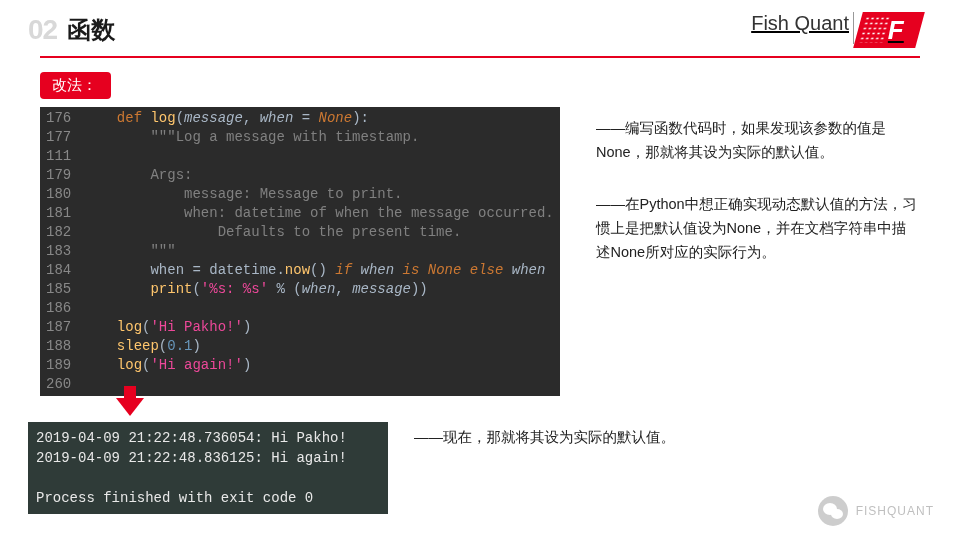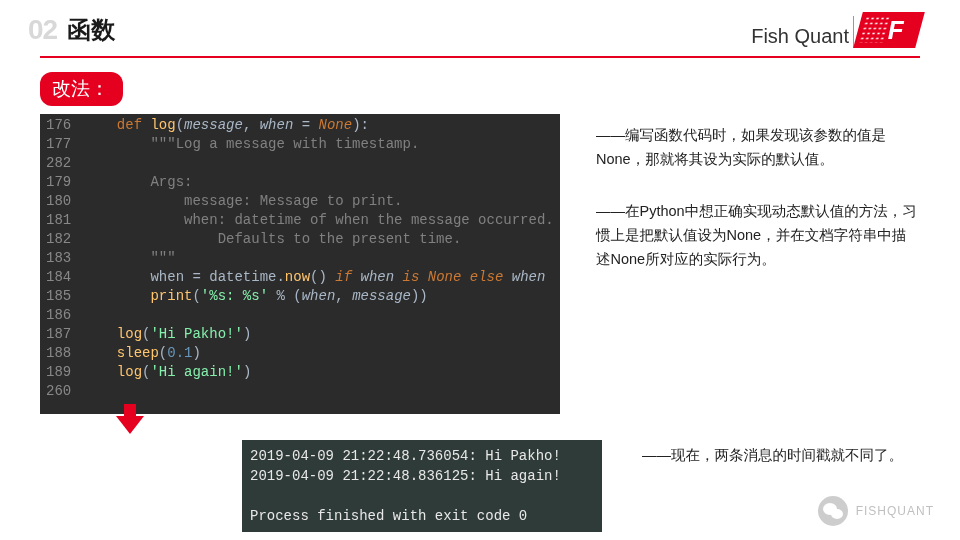--- a/index.html
+++ b/index.html
@@ -1,56 +1,56 @@
 <!DOCTYPE html>
 <html><head>
 <meta charset="utf-8">
 <style>
   * { margin: 0; padding: 0; box-sizing: border-box; }
   body { width: 960px; height: 540px; background: #fff; font-family: "Microsoft YaHei", Arial, sans-serif; position: relative; overflow: hidden; }
 
   .header { display: flex; align-items: center; padding: 12px 40px 8px 28px; }
   .chapter-num { font-size: 28px; font-weight: bold; color: #d8d8d8; letter-spacing: -1px; }
   .chapter-title { font-size: 24px; font-weight: bold; color: #1a1a1a; margin-left: 10px; }
-  .header-right { margin-left: auto; display: flex; align-items: flex-end; gap: 4px; }
+  .header-right { margin-left: auto; display: flex; align-items: flex-start; gap: 4px; text-decoration: underline; }
   .brand-name { font-size: 20px; color: #333; font-weight: 500; }
   .brand-sep { width: 1px; height: 32px; background: #999; }
   .logo { width: 62px; height: 36px; background: #e6001f; transform: skewX(-15deg); display: flex; align-items: center; justify-content: center; position: relative; }
   .logo::before { content: ""; position: absolute; left: 4px; top: 4px; width: 40%; height: 75%; background-image: radial-gradient(circle, #fff 1px, transparent 1.2px); background-size: 5px 5px; }
   .logo span { color: #fff; font-style: italic; font-weight: bold; font-size: 26px; transform: skewX(15deg); margin-left: 14px; }
 
   .red-rule { height: 2px; background: #e6001f; margin: 0 40px 14px 40px; }
 
-  .tag { display: inline-block; background: #e6001f; color: #fff; padding: 4px 14px 4px 12px; border-radius: 12px; font-size: 19px; margin-left: 40px; margin-bottom: 8px; }
+  .tag { display: inline-block; background: #e6001f; color: #fff; padding: 4px 14px 4px 12px; border-radius: 4px; font-size: 15px; margin-left: 40px; margin-bottom: 8px; }
 
   .content-row { display: flex; gap: 36px; padding: 0 40px; }
   .code-col { flex: 0 0 520px; }
   .text-col { flex: 1; font-size: 14.5px; color: #222; line-height: 1.65; padding-top: 10px; }
   .text-col p { margin-bottom: 28px; }
 
   .code-editor { background: #2b2b2b; font-family: Consolas, "Courier New", monospace; font-size: 14px; line-height: 19px; display: flex; color: #a9b7c6; }
   .gutter { background: #2b2b2b; color: #888; text-align: right; padding: 2px 8px 2px 6px; user-select: none; }
   .gutter div { height: 19px; }
-  .code-body { padding: 2px 6px 13px 4px; white-space: pre; }
+  .code-body { padding: 2px 6px 2px 4px; white-space: pre; }
   .code-body .ln { height: 19px; display: block; }
   .kw { color: #cc7832; }       
   .kw-it { color: #cc7832; font-style: italic; }
   .fn { color: #ffc66d; }       
   .prm { color: #a9b7c6; }
   .prm-it { font-style: italic; color: #a9b7c6; }
-  .str { color: #86efac; }
+  .str { color: #ec4899; }
   .cmt { color: #808080; }
   .num { color: #6897bb; }
   .none { color: #cc7832; font-style: italic; }
 
   .arrow-wrap { text-align: center; width: 180px; margin: 2px 0 2px 40px; }
   .arrow { width: 0; height: 0; border-left: 14px solid transparent; border-right: 14px solid transparent; border-top: 18px solid #e6001f; display: inline-block; position: relative; }
   .arrow::before { content:""; position:absolute; top:-30px; left:-6px; width:12px; height:14px; background:#e6001f; }
 
-  .output-row { display: flex; gap: 40px; padding: 0 57px; align-items: flex-start; justify-content: flex-end; }
+  .output-row { display: flex; gap: 26px; padding: 0 28px; align-items: flex-start; }
   .terminal { background: #2f3b38; color: #e8e8e8; font-family: Consolas, "Courier New", monospace; font-size: 14px; line-height: 20px; padding: 6px 8px; white-space: pre; flex: 0 0 360px; }
   .output-note { font-size: 14.5px; color: #222; padding-top: 6px; }
 
   .footer-mark { position: absolute; right: 26px; bottom: 14px; display: flex; align-items: center; gap: 8px; opacity: .75; }
   .wechat-ico { width: 30px; height: 30px; border-radius: 50%; background: #bdbdbd; position: relative; }
   .wechat-ico::before, .wechat-ico::after { content:""; position:absolute; background:#fff; border-radius:50%; }
   .wechat-ico::before { width:14px; height:12px; left:5px; top:7px; }
   .wechat-ico::after  { width:12px; height:10px; left:13px; top:13px; }
   .footer-text { color: #aaa; font-size: 12px; letter-spacing: 1px; }
 </style>
@@ -73,21 +73,21 @@
 <div class="red-rule"></div>
 
 <div class="tag">改法：</div>
 
 <div class="content-row">
   <div class="code-col">
     <div class="code-editor">
       <div class="gutter" id="gutter">
           <div>176</div>
           <div>177</div>
-          <div>282</div>
+          <div>111</div>
           <div>179</div>
           <div>180</div>
           <div>181</div>
           <div>182</div>
           <div>183</div>
           <div>184</div>
           <div>185</div>
           <div>186</div>
           <div>187</div>
           <div>188</div>
@@ -103,21 +103,21 @@
   </div>
 </div>
 
 <div class="arrow-wrap"><span class="arrow"></span></div>
 
 <div class="output-row">
   <div class="terminal" id="terminal">2019-04-09 21:22:48.736054: Hi Pakho!
 2019-04-09 21:22:48.836125: Hi again!
 
 Process finished with exit code 0</div>
-  <div class="output-note">——现在，两条消息的时间戳就不同了。</div>
+  <div class="output-note">——现在，那就将其设为实际的默认值。</div>
 </div>
 
 <div class="footer-mark">
   <div class="wechat-ico"></div>
   <span class="footer-text">FISHQUANT</span>
 </div>
 
 
 
 

